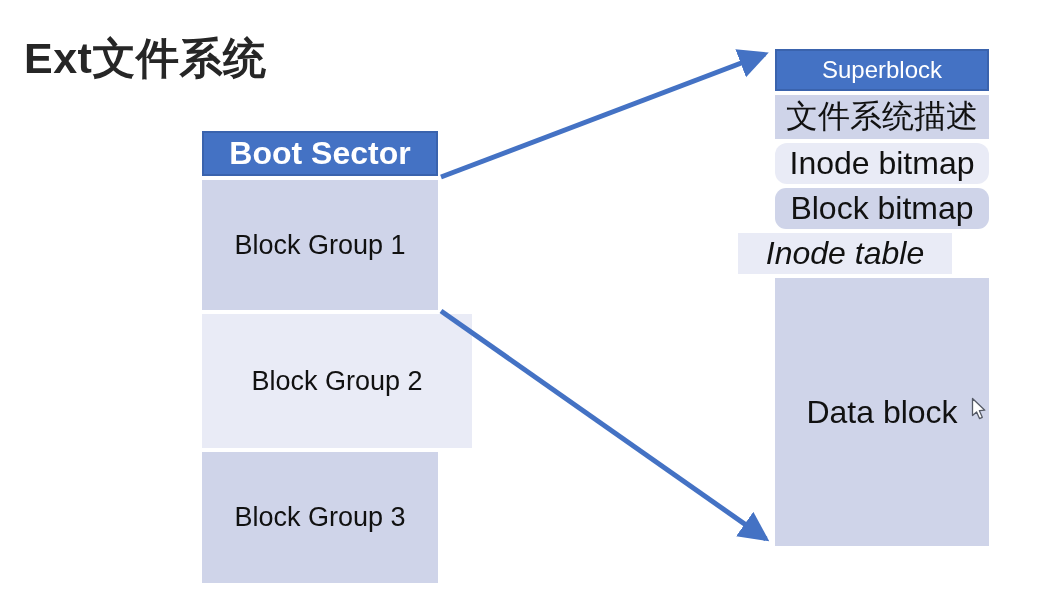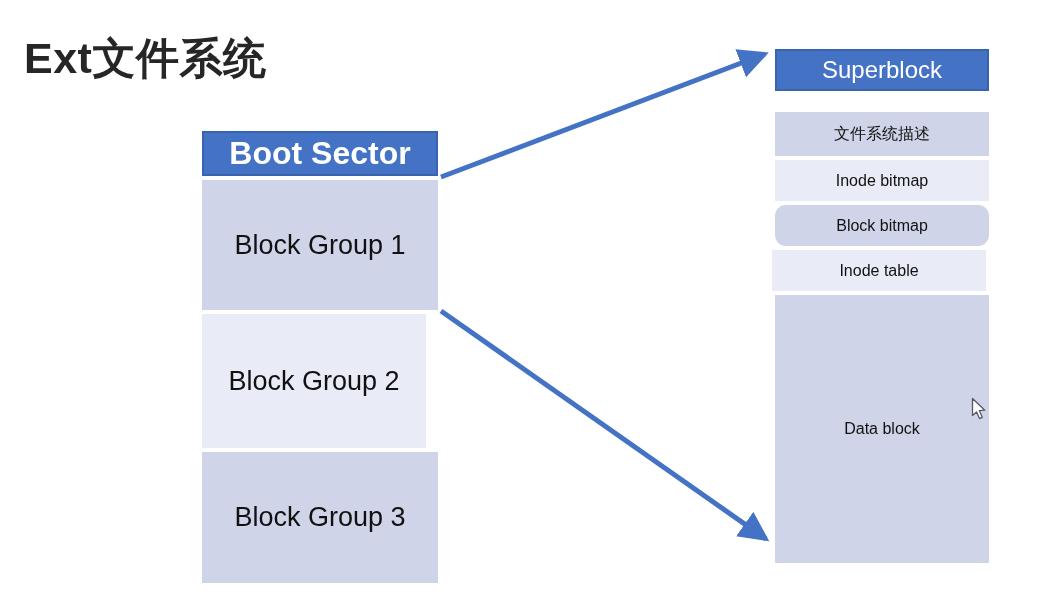--- a/index.html
+++ b/index.html
@@ -42,32 +42,32 @@
     font-size: 32px;
     font-weight: bold;
   }
   .hdr-right {
     font-size: 24px;
     font-weight: normal;
   }
   .row-dark  { background: #cfd4e9; color: #111111; }
   .row-light { background: #e9ebf6; color: #111111; }
   .cell-left  { font-size: 27px; }
-  .cell-right { font-size: 16px; margin-top: 17px; }
+  .cell-right { font-size: 32px; }
   
   .boot-sector   { left: 202px; top: 131px; width: 236px; height: 45px; }
   .block-group-1 { left: 202px; top: 180px; width: 236px; height: 130px; }
-  .block-group-2 { left: 202px; top: 314px; width: 224px; height: 134px; }
+  .block-group-2 { left: 202px; top: 314px; width: 270px; height: 134px; }
   .block-group-3 { left: 202px; top: 452px; width: 236px; height: 131px; }
   
   .superblock   { left: 775px; top: 49px;  width: 214px; height: 42px; }
   .fs-desc      { left: 775px; top: 95px;  width: 214px; height: 44px; }
-  .inode-bitmap { left: 775px; top: 143px; width: 214px; height: 41px; }
+  .inode-bitmap { left: 775px; top: 143px; width: 214px; height: 41px; border-radius: 12px; }
   .block-bitmap { left: 775px; top: 188px; width: 214px; height: 41px; border-radius: 11px; }
-  .inode-table  { left: 772px; top: 233px; width: 214px; height: 41px; }
+  .inode-table  { left: 738px; top: 233px; width: 214px; height: 41px; font-style: italic; }
   .data-block   { left: 775px; top: 278px; width: 214px; height: 268px; text-align: center; }
   .overlay {
     position: absolute;
     left: 0; top: 0;
     width: 1042px;
     height: 608px;
     pointer-events: none;
   }
 </style>
 </head>

